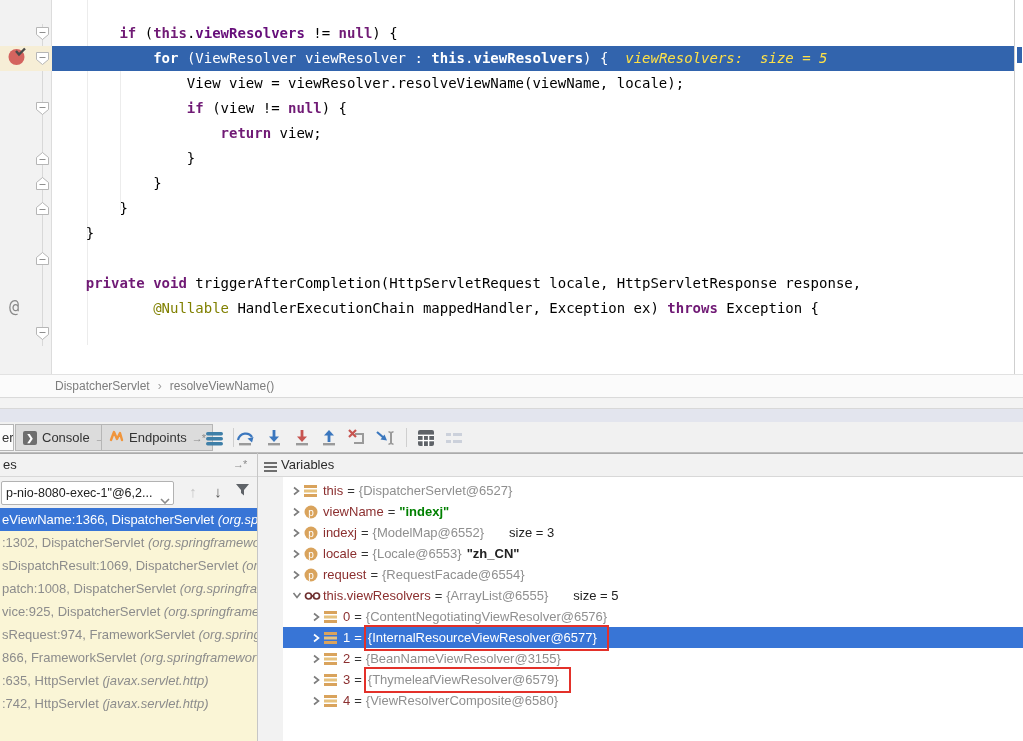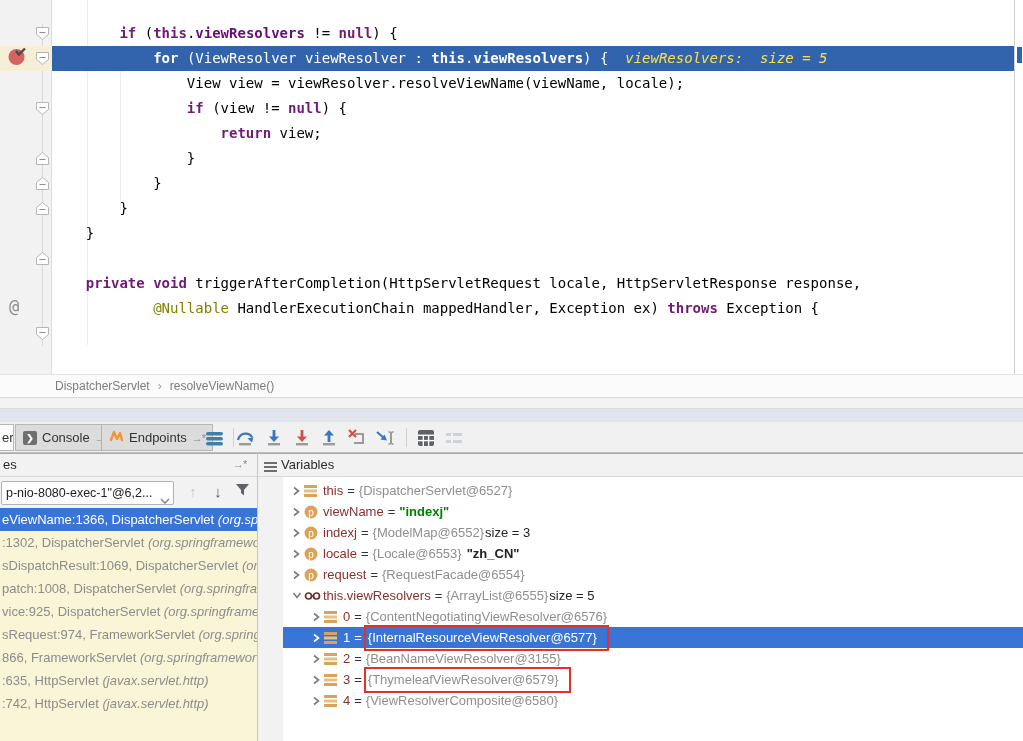--- a/index.html
+++ b/index.html
@@ -66,21 +66,21 @@
   .var-tree { position:absolute; left:283px; top:477px; width:740px; height:264px; background:#fff; overflow:hidden; padding-top:3px; }
   .var-row { height:21px; line-height:21px; font-size:13px; white-space:nowrap; display:flex; align-items:center; }
   .var-row.lvl0 { padding-left:6px; }
   .var-row.lvl1 { padding-left:26px; }
   .var-row .chev { width:15px; display:inline-flex; justify-content:center; }
   .var-row .vicon { width:19px; display:inline-flex; align-items:center; }
   .var-row .vname { color:#8b2f2f; }
   .var-row .veq { color:#333; padding:0 4px; }
   .var-row .vval { color:#8f8f8f; }
   .var-row .vstr { color:#008000; font-weight:bold; }
-  .var-row .vextra { color:#222; margin-left:1px; }
+  .var-row .vextra { color:#222; margin-left:25px; }
   .var-row .vextra.b { font-weight:bold; margin-left:5px; }
   .var-row.selected { background:#3875d6; }
   .var-row.selected span { color:#fff !important; }
   .red-box { border:2px solid #e3312a; padding:0 10px 1px 2px; margin-left:-2px; }
 </style>
 </head>
 <body>
 
 <div id="app">
 

